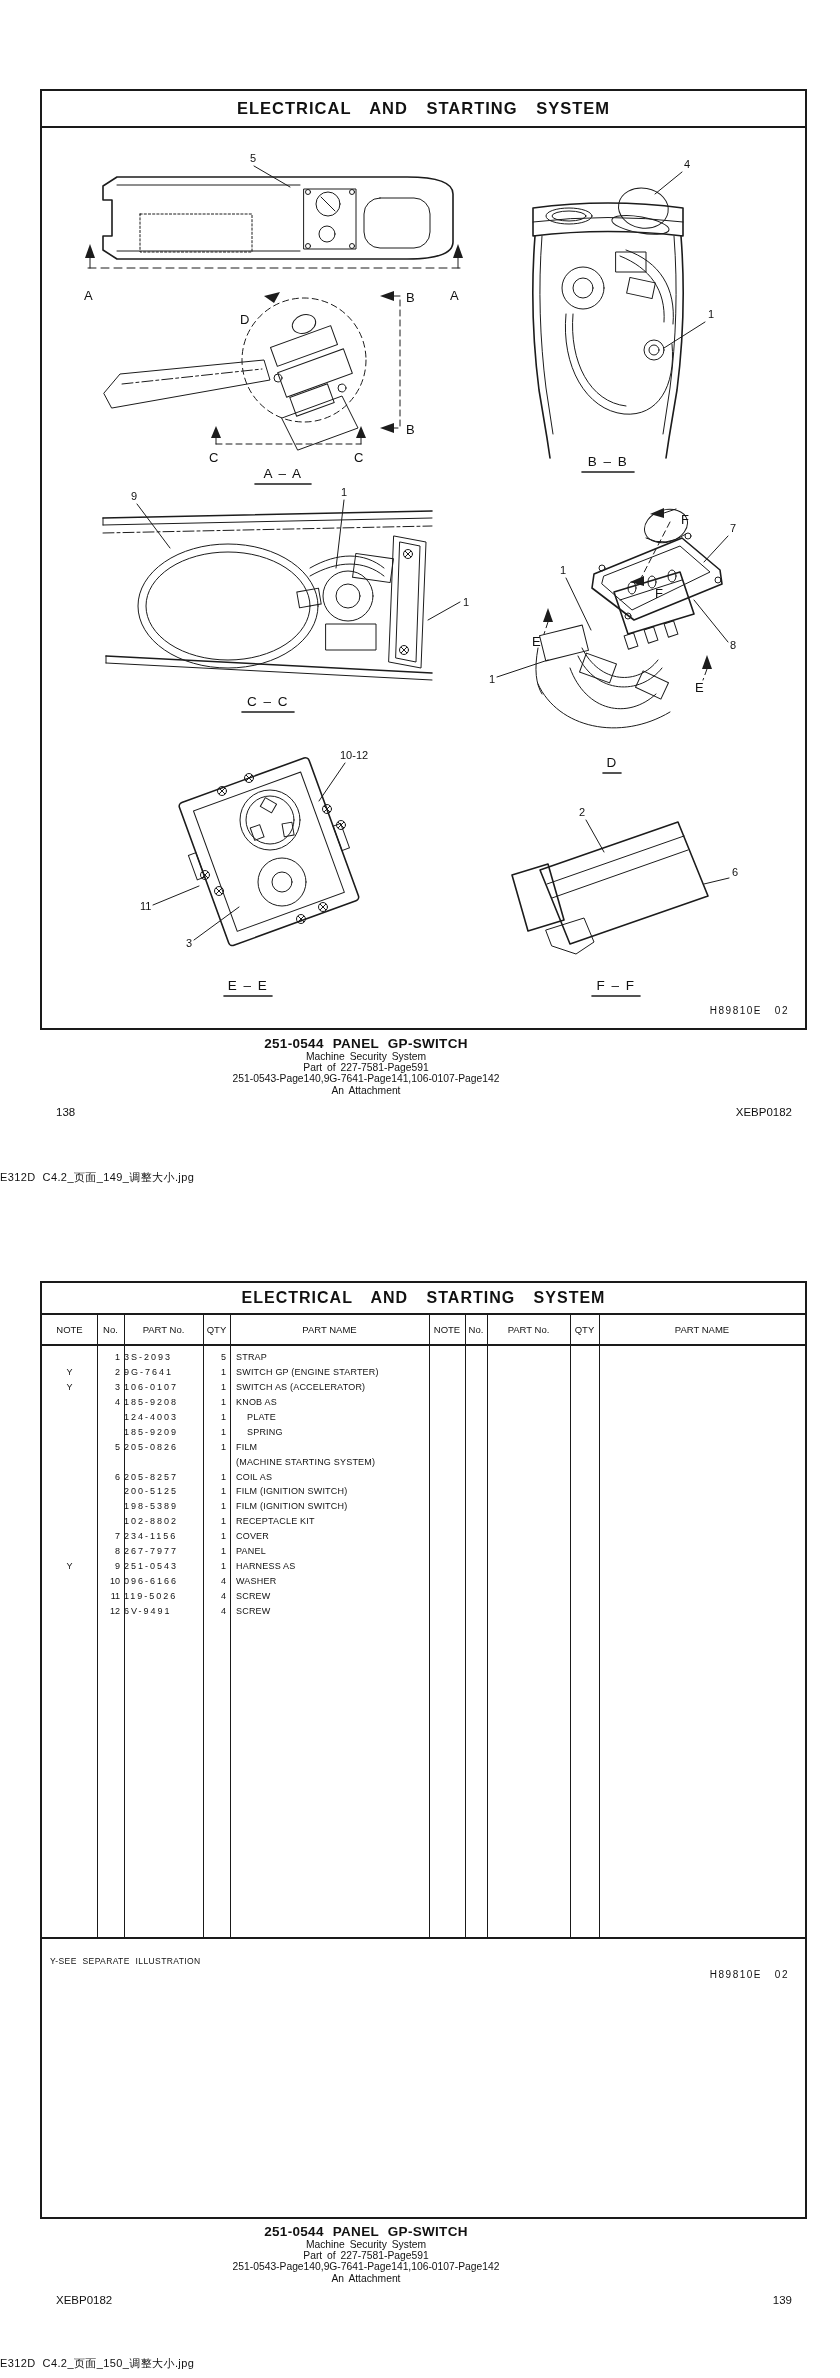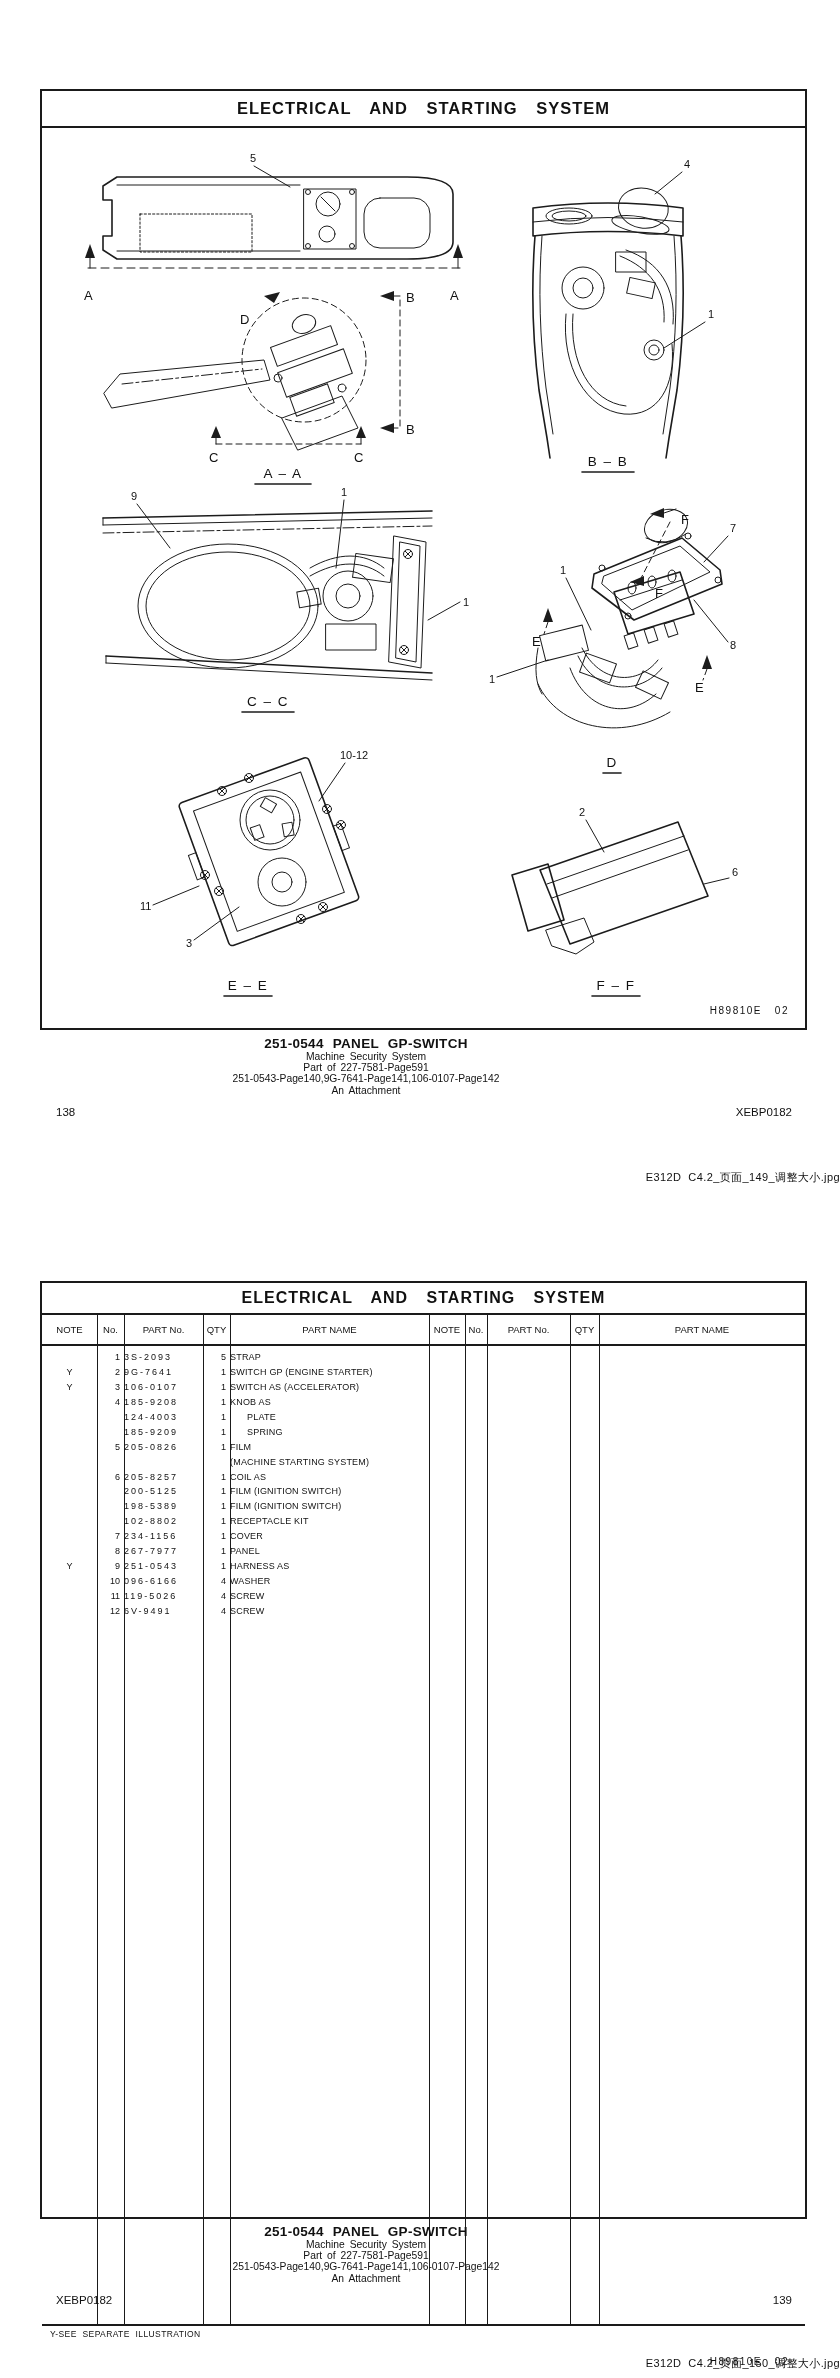--- a/index.html
+++ b/index.html
@@ -7,46 +7,46 @@
        font-family:"Liberation Sans",sans-serif;color:#111;}
   .sheet{position:absolute;border:2px solid #1a1a1a;background:#fff;box-sizing:border-box;}
   #page1{left:40px;top:89px;width:767px;height:941px;}
   #page2{left:40px;top:1281px;width:767px;height:938px;}
   .banner{height:35px;border-bottom:2px solid #1a1a1a;display:flex;align-items:center;justify-content:center;
           font-size:16.5px;font-weight:bold;letter-spacing:1px;word-spacing:13px;}
   #page2 .banner{height:30px;font-size:16px;}
   .content1{position:relative;height:902px;}
   .drawnum{position:absolute;right:16px;bottom:14px;font-size:10px;letter-spacing:1.5px;white-space:pre;margin-top:40px;}
   
-  .tablewrap{position:relative;height:1009px;}
+  .tablewrap{position:relative;height:622px;}
   .vline{position:absolute;top:0;bottom:0;width:1.2px;background:#1a1a1a;}
   .hsep{position:absolute;top:29px;left:0;right:0;height:1.6px;background:#1a1a1a;}
   .phead{display:flex;height:29px;align-items:center;font-size:9.5px;}
   .phead div{text-align:center;}
   .w-note{width:55px;} .w-no{width:27px;} .w-part{width:79px;} .w-qty{width:27px;} .w-name{width:199px;}
   .w-note2{width:36px;} .w-no2{width:22px;} .w-part2{width:83px;} .w-qty2{width:29px;} .w-name2{flex:1;}
   .tbody{padding-top:6px;height:816px;box-sizing:border-box;overflow:hidden;}
   .prow{display:flex;height:14.9px;align-items:center;font-size:9px;}
   .cell{box-sizing:border-box;white-space:nowrap;overflow:visible;}
   .cell-note{width:55px;text-align:center;}
   .cell-no{width:27px;text-align:right;padding-right:4px;}
   .cell-part{width:79px;padding-right:5px;letter-spacing:2px;}
   .cell-qty{width:27px;text-align:right;padding-right:4px;}
-  .cell-name{width:199px;letter-spacing:0.2px;}
+  .cell-name{width:199px;padding-left:6px;letter-spacing:0.2px;}
   .cell-name.ind{padding-left:17px;}
   .footrow{position:relative;height:51px;border-top:2px solid #1a1a1a;}
-  .footnote{position:absolute;left:8px;top:3px;font-size:8.5px;letter-spacing:0.4px;word-spacing:3px;}
+  .footnote{position:absolute;left:8px;top:17px;font-size:8.5px;letter-spacing:0.4px;word-spacing:3px;}
   .footrow .drawnum{bottom:10px;}
   
   .titleblock{position:absolute;left:0;width:732px;text-align:center;}
   .tb1{font-size:13.5px;font-weight:bold;word-spacing:5px;letter-spacing:0.3px;line-height:15px;}
   .tbs{font-size:10.3px;line-height:11.2px;word-spacing:2px;}
   .pgfootL{position:absolute;left:56px;font-size:11.5px;}
   .pgfootR{position:absolute;right:48px;font-size:11.5px;}
-  .caption{position:absolute;left:0;width:840px;text-align:right;font-size:11px;letter-spacing:0.4px;white-space:pre;}
+  .caption{position:absolute;left:0;width:840px;text-align:left;font-size:11px;letter-spacing:0.4px;white-space:pre;}
   
   .ln{fill:none;stroke:#1c1c1c;stroke-width:1;stroke-linecap:round;stroke-linejoin:round;}
   .thk{stroke-width:1.6;}
   .dsh{stroke-dasharray:8,5;}
   .dsh2{stroke-dasharray:6,4;}
   .dd{stroke-dasharray:11,3,3,3;}
   .dot{stroke-dasharray:2.2,2;}
   .ah{fill:#1c1c1c;stroke:none;}
   .cal{font-family:"Liberation Sans",sans-serif;font-size:11px;fill:#111;}
   .sec{font-family:"Liberation Sans",sans-serif;font-size:13px;fill:#111;}

